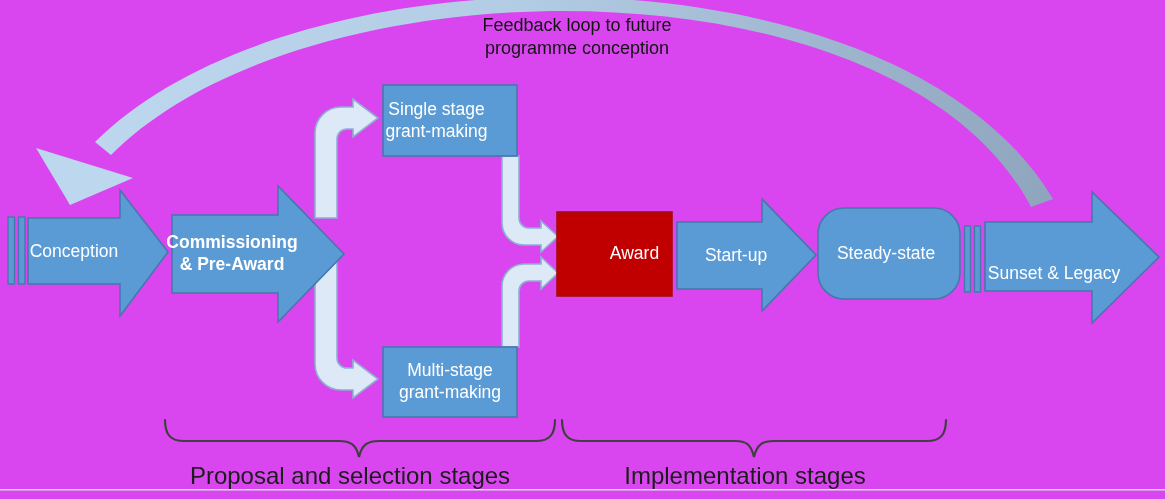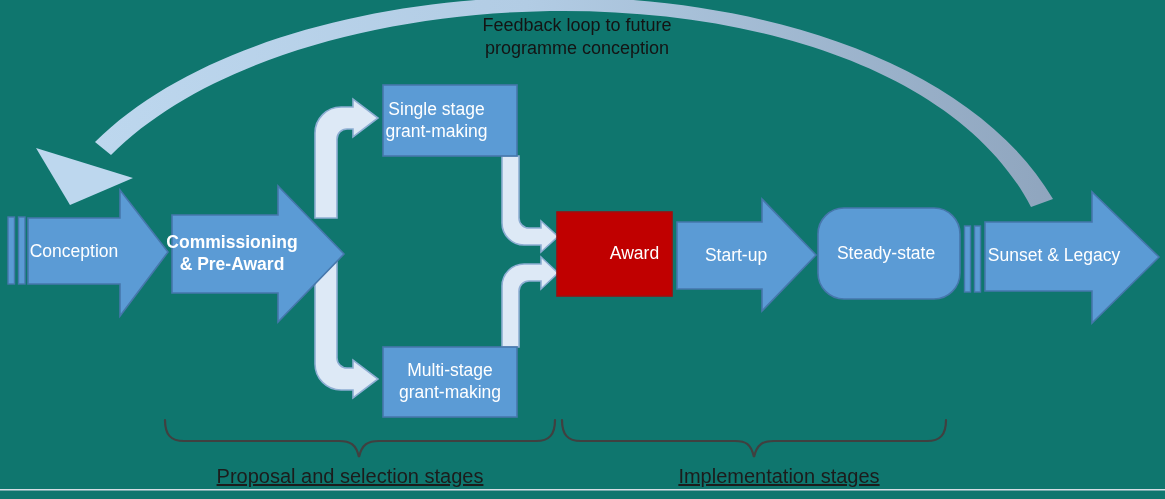--- a/index.html
+++ b/index.html
@@ -1,32 +1,32 @@
 <!DOCTYPE html>
 <html><head>
 <meta charset="utf-8">
 <style>
   html,body { margin:0; padding:0; background:#ffffff; }
   .canvas {
     position:relative;
     width:1165px; height:499px;
-    background:#0f766e;
+    background:#d946ef;
     overflow:hidden;
     font-family:"Liberation Sans", sans-serif;
   }
   .diagram-svg { position:absolute; left:0; top:0; }
   .label {
     position:absolute;
     display:flex; align-items:center; justify-content:center;
     text-align:center;
     white-space:pre-line;
     pointer-events:none;
   }
   .shape-label { color:#ffffff; font-size:17.5px; line-height:1.24; }
-  .caption     { color:#1c1c1c; font-size:20px;   line-height:1.2;text-decoration:underline; }
+  .caption     { color:#1c1c1c; font-size:24px;   line-height:1.2; }
   .feedback    { color:#141414; font-size:18px;   line-height:1.3; }
 </style>
 </head>
 <body>
 
 <div class="canvas">
 
   <svg class="diagram-svg" width="1165" height="499" viewBox="0 0 1165 499">
     <defs>
       <linearGradient id="feedbackGrad" gradientUnits="userSpaceOnUse" x1="95" y1="0" x2="1053" y2="0">
@@ -85,19 +85,19 @@
 
   <div class="label shape-label" style="left:383px; top:348px; width:134px; height:68px;border-radius:24px;">Multi-stage
 grant-making</div>
 
   <div class="label shape-label" style="left:557px; top:213px; width:115px; height:82px;padding-left:20px;">Award</div>
 
   <div class="label shape-label" style="left:675px; top:223px; width:122px; height:65px;">Start-up</div>
 
   <div class="label shape-label" style="left:814px; top:209px; width:144px; height:89px;">Steady-state</div>
 
-  <div class="label shape-label" style="left:973px; top:223px; width:162px; height:66px;">Sunset &amp; Legacy</div>
+  <div class="label shape-label" style="left:973px; top:241px; width:162px; height:66px;">Sunset &amp; Legacy</div>
 
   <div class="label caption" style="left:180px; top:463px; width:340px; height:26px;">Proposal and selection stages</div>
 
-  <div class="label caption" style="left:609px; top:463px; width:340px; height:26px;">Implementation stages</div>
+  <div class="label caption" style="left:575px; top:463px; width:340px; height:26px;">Implementation stages</div>
 
 </div>
 
 </body></html>

